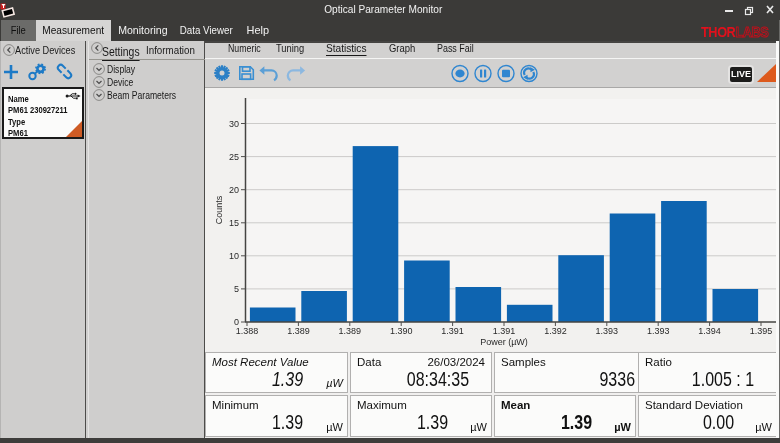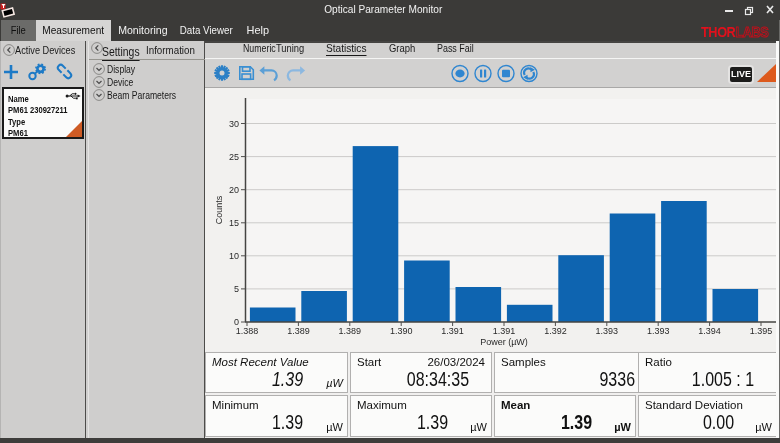--- a/index.html
+++ b/index.html
@@ -132,21 +132,21 @@
     <path d="M3.5 5 L6 7.5 L8.5 5" stroke="#4a4a4a" fill="none" stroke-width="1.2"></path>
   </svg>
 <div class="abs phead" style="left:107px;top:76px;"><span class="sq" style="transform:scaleX(.78)">Device</span></div>
 <svg class="cico" style="left:93px;top:89px" width="12" height="12" viewBox="0 0 12 12">
     <circle cx="6" cy="6" r="5.4" fill="none" stroke="#8a8987" stroke-width="1"></circle>
     <path d="M3.5 5 L6 7.5 L8.5 5" stroke="#4a4a4a" fill="none" stroke-width="1.2"></path>
   </svg>
 <div class="abs phead" style="left:107px;top:89px;"><span class="sq" style="transform:scaleX(.78)">Beam Parameters</span></div>
 
 <div class="abs" id="tabbar"></div>
-<div class="tab" style="left:243px;"><span class="sq" style="transform:scaleX(.80)">Numeric</span></div>
+<div class="tab" style="left:228px;"><span class="sq" style="transform:scaleX(.80)">Numeric</span></div>
 <div class="tab" style="left:276px;"><span class="sq" style="transform:scaleX(.85)">Tuning</span></div>
 <div class="tab" style="left:326px;"><span class="sq" style="transform:scaleX(.92);border-bottom:1.5px solid #1a1a1a;padding-bottom:1px;">Statistics</span></div>
 <div class="tab" style="left:389px;"><span class="sq" style="transform:scaleX(.86)">Graph</span></div>
 <div class="tab" style="left:437px;"><span class="sq" style="transform:scaleX(.81)">Pass Fail</span></div>
 
 <div class="abs" id="toolbar"></div>
 <svg class="abs" style="left:212px;top:64px" width="95" height="18" viewBox="0 0 95 18">
 
   <g fill="#2c80c6">
     <circle cx="10" cy="9" r="5.6"></circle>
@@ -276,21 +276,21 @@
   <text x="17" y="122" font-size="9" fill="#2a2a2a" text-anchor="middle" font-family="Liberation Sans, sans-serif" transform="rotate(-90 17 122)">Counts</text>
 </svg>
 
 <div class="abs" id="statsbg"></div>
 <div class="cell" style="left:205px;top:352px;width:143px;height:41px;font-style:italic;">
   <div class="lab">Most Recent Value</div>
   <div class="val"><span class="sqc" style="transform:scaleX(.8)">1.39</span></div>
   <div class="unit">µW</div>
 </div>
 <div class="cell" style="left:350px;top:352px;width:142px;height:41px;">
-  <div class="lab">Start</div>
+  <div class="lab">Data</div>
     <div class="lab2">26/03/2024</div>
   <div class="valc"><span class="sqc" style="transform:scaleX(.8)">08:34:35</span></div>
 </div>
 <div class="cell" style="left:494px;top:352px;width:160px;height:41px;">
   <div class="lab">Samples</div>
   <div class="valc"><span class="sqc" style="transform:scaleX(.8)">9336</span></div>
 </div>
 <div class="cell" style="left:638px;top:352px;width:139px;height:41px;">
   <div class="lab">Ratio</div>
   <div class="valc"><span class="sqc" style="transform:scaleX(.8)">1.005 : 1</span></div>

